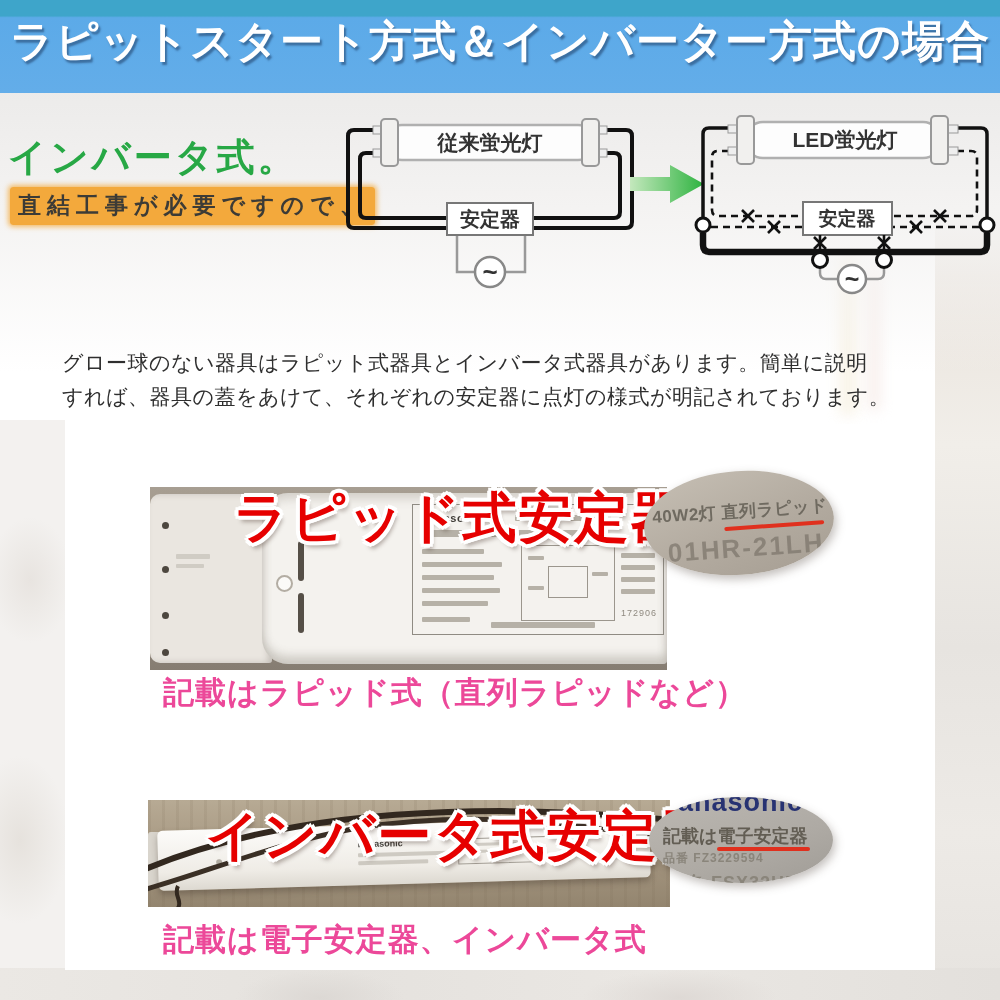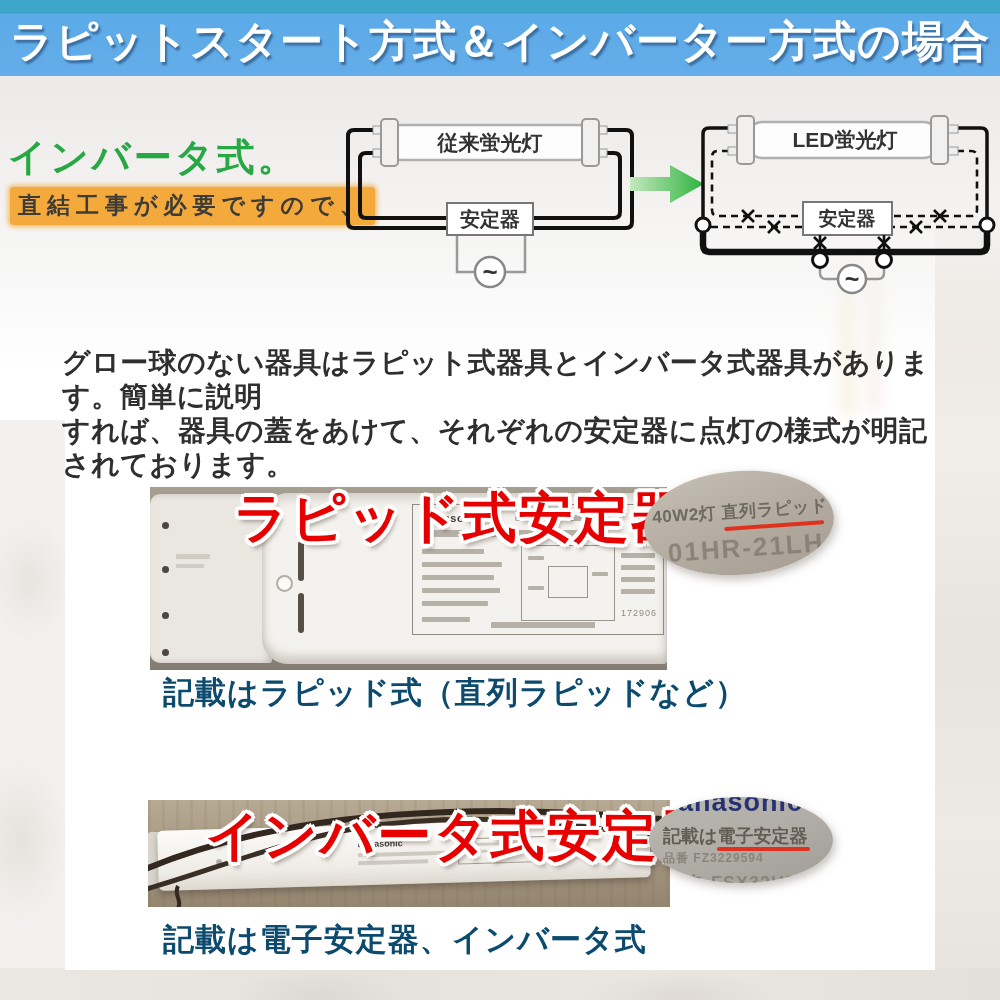--- a/index.html
+++ b/index.html
@@ -17,51 +17,51 @@
     background:radial-gradient(120px 40px at 320px 30px,#dcd8d4 0%,rgba(220,216,212,0) 70%),
                radial-gradient(140px 40px at 680px 30px,#ded9d5 0%,rgba(222,217,213,0) 70%),
                linear-gradient(90deg,#ebe8e4,#e5e2de 35%,#eae7e3 65%,#e3e0dc);}
   .wm-streak1{left:840px;top:255px;width:16px;height:160px;background:#f3e9d2;opacity:.55;filter:blur(7px);z-index:0;}
   .wm-streak2{left:868px;top:270px;width:12px;height:140px;background:#f0dcd6;opacity:.5;filter:blur(7px);z-index:0;}
   .top-fade{left:0;top:73px;width:1000px;height:300px;z-index:0;
     background:linear-gradient(180deg,#ebeae9 0%,#f4f3f2 45%,rgba(255,255,255,0) 100%);}
   .white-panel{left:65px;top:424px;width:870px;height:546px;background:#ffffff;z-index:1;}
 
   
-  .banner{left:0;top:0;width:1000px;height:76px;z-index:2;
+  .banner{left:0;top:0;width:1000px;height:93px;z-index:2;
     background:linear-gradient(180deg,#3ea5ca 0%,#3ea5ca 17%,#5caae8 19%,#63ade9 100%);}
   .banner h1{margin:0;padding-top:13px;text-align:center;font-size:43px;font-weight:700;
     letter-spacing:1px;color:#ffffff;text-shadow:2px 3px 2px rgba(30,60,100,.55);}
 
   
   .green-heading{left:8px;top:132px;z-index:2;font-size:38px;font-weight:800;
     letter-spacing:3px;color:#27a845;}
   .hl-line{z-index:2;font-family:"Liberation Serif",serif;font-weight:700;
     font-size:23px;letter-spacing:6px;color:#3c3b36;}
   .hl-line .hl{background:#f3a93c;padding:6px 6px 7px 8px;border-radius:3px;
     box-shadow:0 0 5px 2px rgba(243,169,60,.75);}
   .hl1{left:10px;top:190px;}
   .hl2{left:10px;top:236px;}
 
   
   .diag{z-index:2;}
   .diag text{font-family:"Liberation Sans",sans-serif;font-weight:700;fill:#333;}
 
   
-  .para{left:62px;top:346px;width:884px;z-index:2;font-size:28px;font-weight:700;
+  .para{left:62px;top:346px;width:884px;z-index:2;font-size:21px;font-weight:400;
     color:#2f2f2f;line-height:34px;letter-spacing:0.5px;}
 
   
   .red-title{z-index:4;width:620px;text-align:center;font-size:54px;font-weight:900;
     letter-spacing:2px;color:#e60000;
     text-shadow:-4px 0 0 #fff,4px 0 0 #fff,0 -4px 0 #fff,0 4px 0 #fff,
       -3px -3px 0 #fff,3px -3px 0 #fff,-3px 3px 0 #fff,3px 3px 0 #fff,3px 6px 4px rgba(70,50,40,.4);}
   .t1{left:150px;top:428px;}
   .t2{left:150px;top:746px;}
-  .caption{z-index:3;font-size:31px;font-weight:800;color:#0c4a6e;letter-spacing:1px;}
+  .caption{z-index:3;font-size:31px;font-weight:800;color:#ec4899;letter-spacing:1px;}
   .cap1{left:163px;top:672px;}
   .cap2{left:163px;top:919px;}
 
   
   .photo1{left:150px;top:487px;width:517px;height:183px;z-index:2;overflow:hidden;
     background:linear-gradient(180deg,#a79e92 0%,#978e82 55%,#867d72 100%);}
   .p1-left{position:absolute;left:0;top:7px;width:122px;height:169px;background:#eae6e0;
     border-radius:10px 3px 3px 10px;box-shadow:inset -4px 0 6px rgba(90,85,75,.25);}
   .p1-hole{position:absolute;width:7px;height:7px;border-radius:50%;background:#4d473f;}
   .p1-body{position:absolute;left:112px;top:6px;right:0;bottom:6px;background:#f4f2ee;

